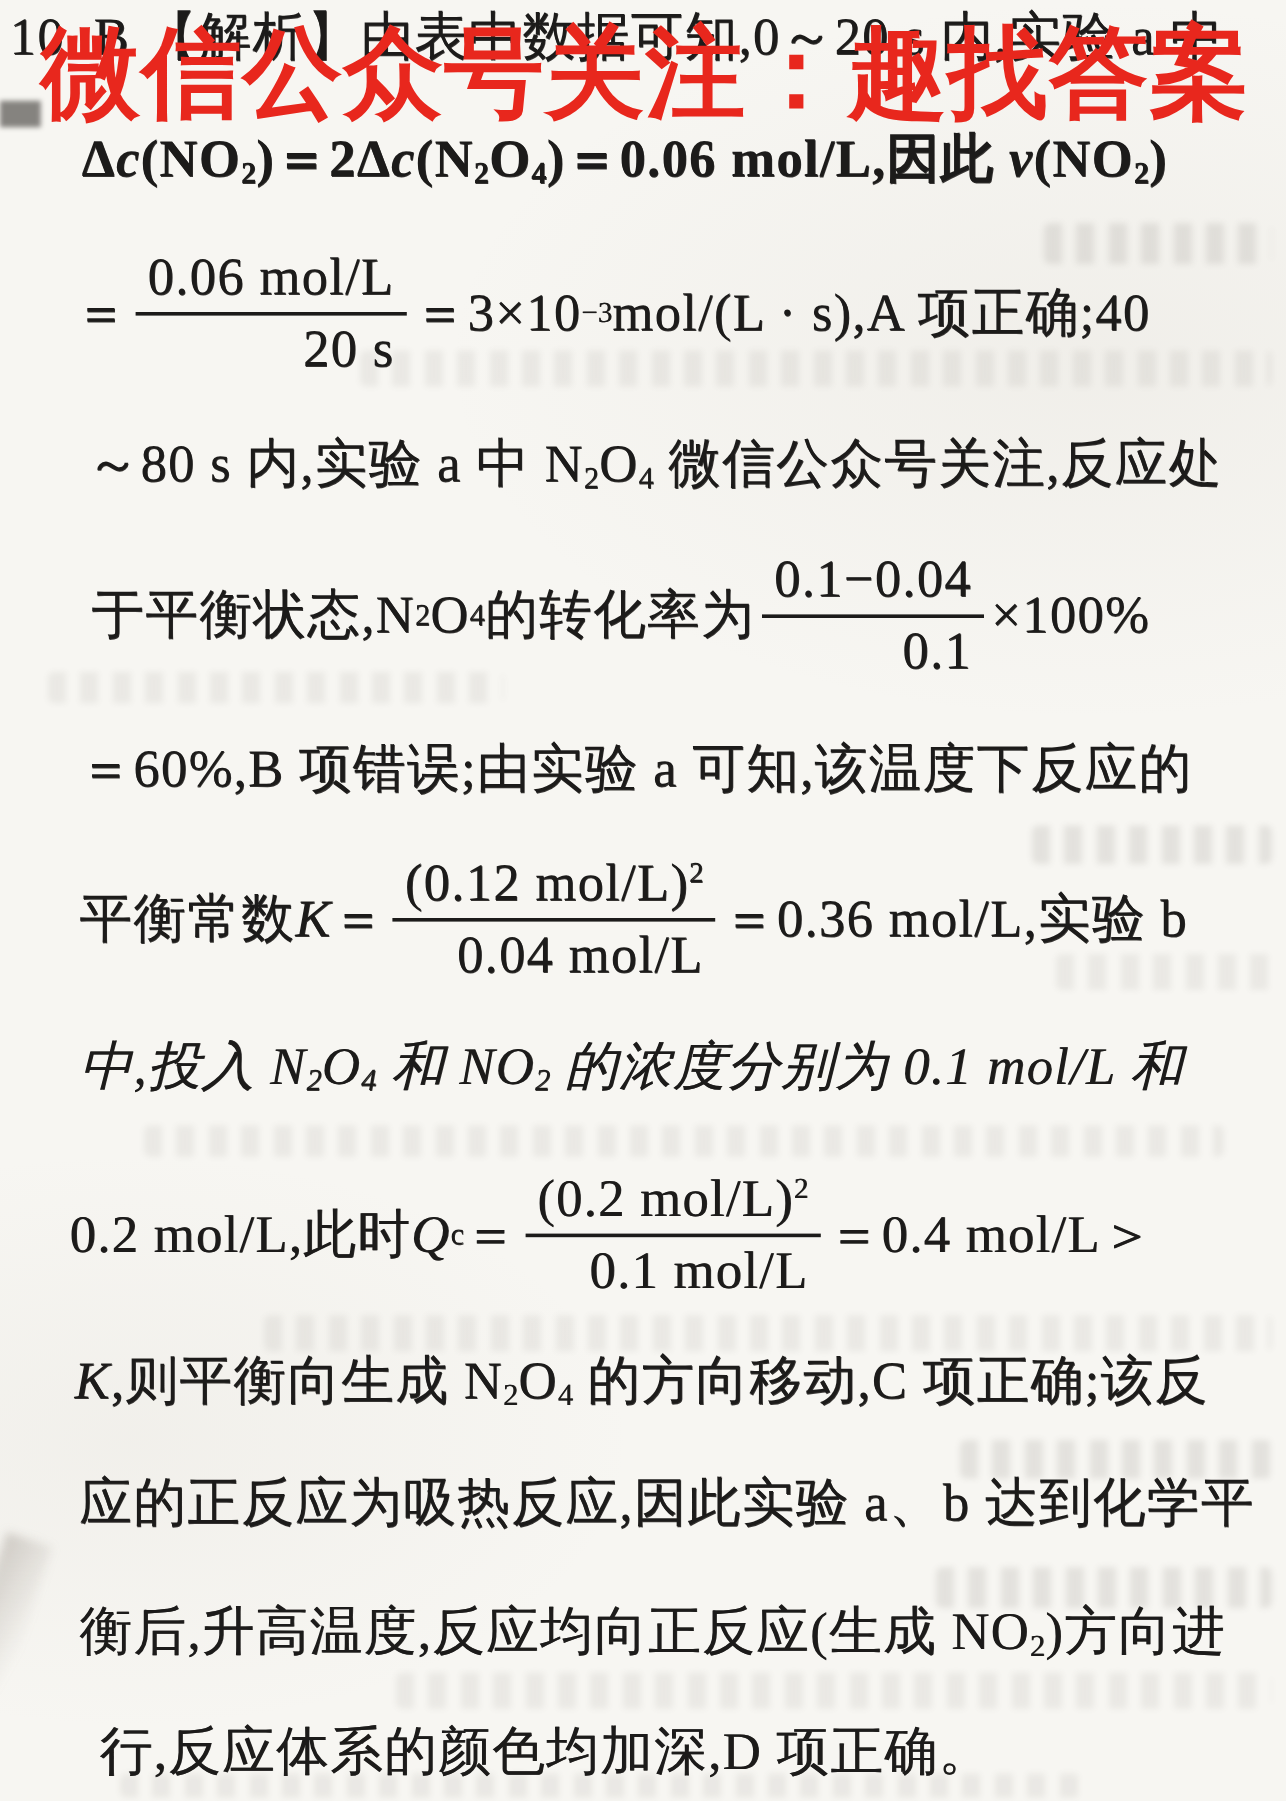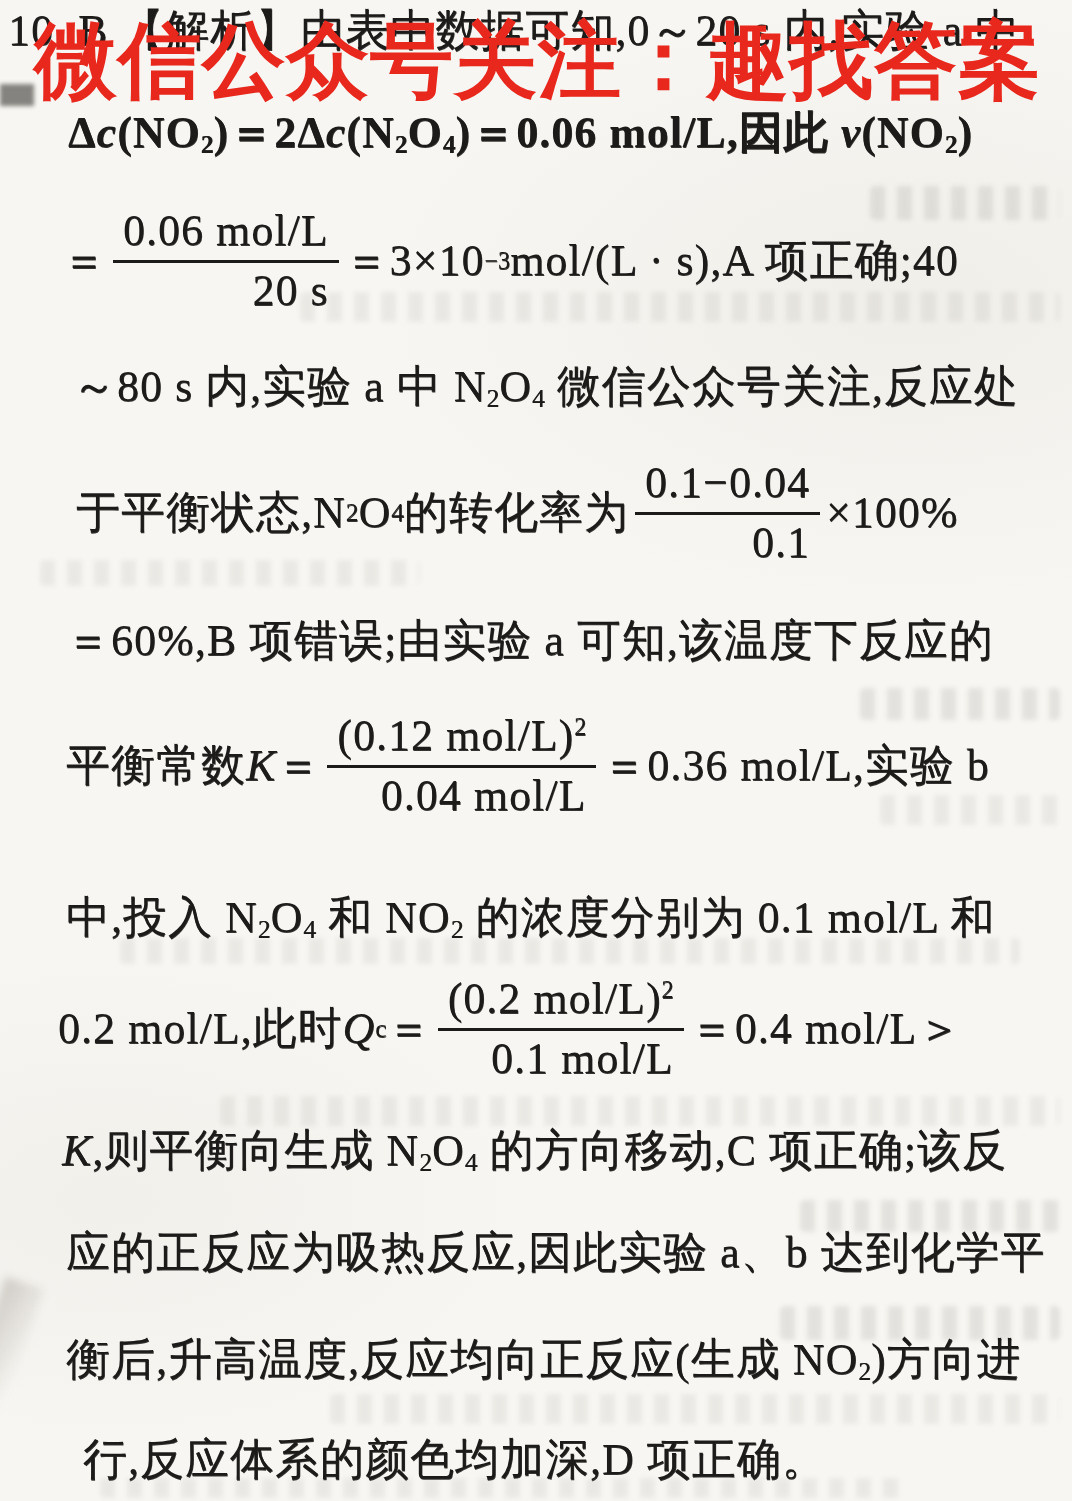--- a/index.html
+++ b/index.html
@@ -41,21 +41,21 @@
   sub { font-size: 0.58em; vertical-align: -0.22em; letter-spacing: 0; }
   sup { font-size: 0.55em; vertical-align: 0.62em; letter-spacing: 0; }
   i { font-style: italic; }
   .line:nth-child(1)  { top: 6px;    left: 8px;  }
   .line:nth-child(2)  { top: 108px;  left: 68px; font-weight: bold; }
   .line:nth-child(3)  { top: 200px;  left: 62px; }
   .line:nth-child(4)  { top: 362px;  left: 72px; }
   .line:nth-child(5)  { top: 452px;  left: 76px; }
   .line:nth-child(6)  { top: 616px;  left: 66px; }
   .line:nth-child(7)  { top: 705px;  left: 66px; }
-  .line:nth-child(8)  { top: 893px;  left: 66px; }
+  .line:nth-child(8)  { top: 864px;  left: 66px; font-style: italic; }
   .line:nth-child(9)  { top: 968px;  left: 58px; }
   .line:nth-child(10) { top: 1126px; left: 62px; }
   .line:nth-child(11) { top: 1228px; left: 66px; }
   .line:nth-child(12) { top: 1335px; left: 66px; }
   .line:nth-child(13) { top: 1435px; left: 72px; margin-left: 11px; }
   
   .watermark {
     position: absolute; top: 6px; left: 34px; right: 10px;
     font-family: Liberation Sans, sans-serif;
     font-weight: 900; font-size: 83px; letter-spacing: 1px;

